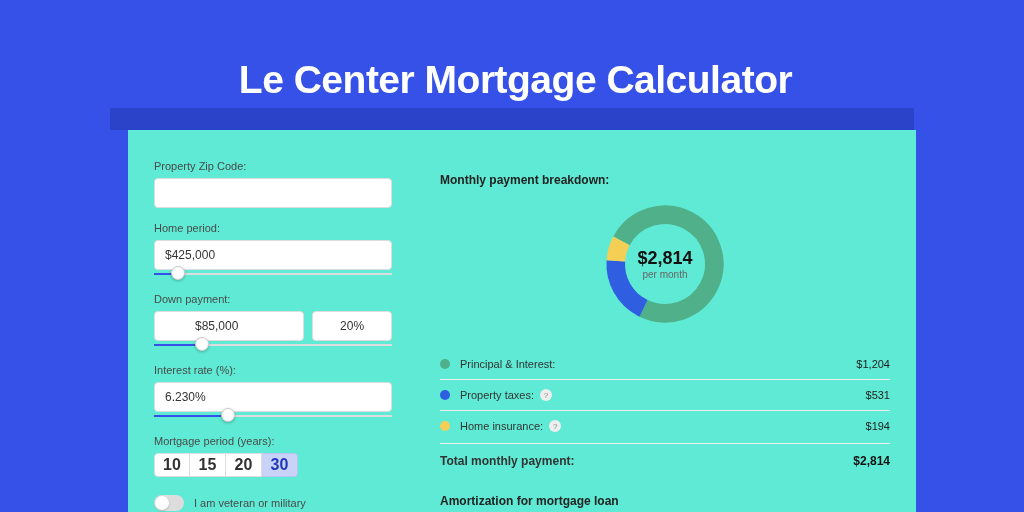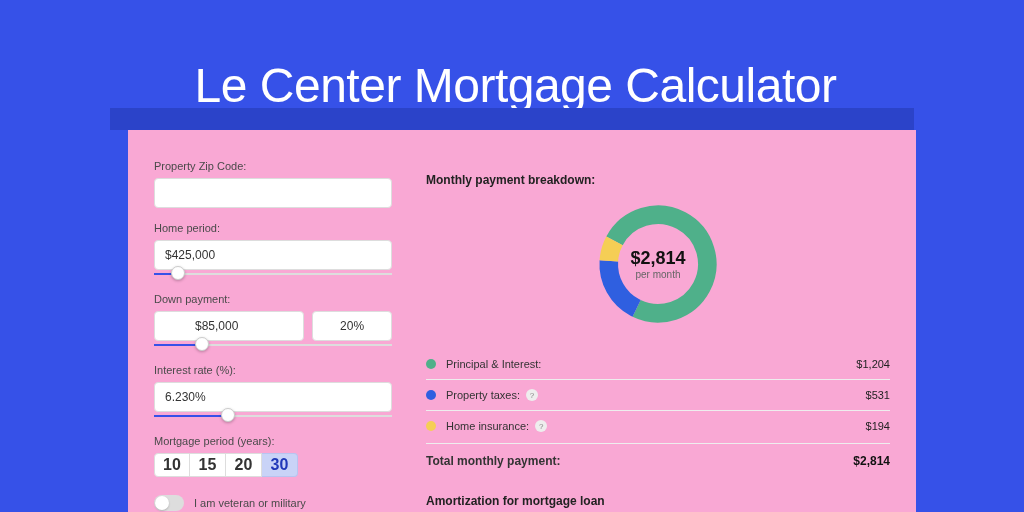--- a/index.html
+++ b/index.html
@@ -1,20 +1,20 @@
 <!DOCTYPE html>
 <html><head>
 <meta charset="utf-8">
 <style>
   * { box-sizing: border-box; margin: 0; padding: 0; }
   html, body { width: 1024px; height: 512px; overflow: hidden; font-family: -apple-system, BlinkMacSystemFont, "Segoe UI", Arial, sans-serif; }
   .bg { width: 1024px; height: 512px; background: #3651e8; position: relative; }
-  .title { position: absolute; top: 58px; left: 7px; right: 0; text-align: center; color: #fff; font-size: 48px; font-weight: 400; letter-spacing: -0.5px; }
+  .title { position: absolute; top: 58px; left: 7px; right: 0; text-align: center; color: #fff; font-size: 39px; font-weight: 700; letter-spacing: -0.5px; }
   .band { position: absolute; left: 110px; right: 110px; top: 108px; height: 22px; background: #2b43c9; }
-  .card { position: absolute; left: 128px; right: 108px; top: 130px; bottom: 0; background: #f9a8d4; padding: 30px 26px 0 26px; display: flex; gap: 34px; }
+  .card { position: absolute; left: 128px; right: 108px; top: 130px; bottom: 0; background: #5eead4; padding: 30px 26px 0 26px; display: flex; gap: 48px; }
   .left { width: 238px; flex-shrink: 0; }
   .right { flex: 1; min-width: 0; }
   .field { margin-bottom: 14px; }
   .lbl { font-size: 11px; color: #4a4a4a; display: block; margin-bottom: 6px; }
   .inp { width: 100%; height: 30px; border: 1px solid #ddd; border-radius: 4px; padding: 0 10px; font-size: 12px; color: #333; background: #fff; }
   .slider-wrap { position: relative; height: 10px; margin-top: -1px; }
   .slider-track { position: absolute; left: 0; right: 0; top: 4px; height: 2px; background: #ddd; }
   .slider-fill { position: absolute; left: 0; top: 4px; height: 2px; background: #3651e8; }
   .slider-thumb { position: absolute; top: -3px; width: 14px; height: 14px; border-radius: 50%; background: #fff; border: 1px solid #ccc; box-shadow: 0 1px 3px rgba(0,0,0,0.25); margin-left: -7px; cursor: pointer; }
   .row2 { display: flex; gap: 8px; }

